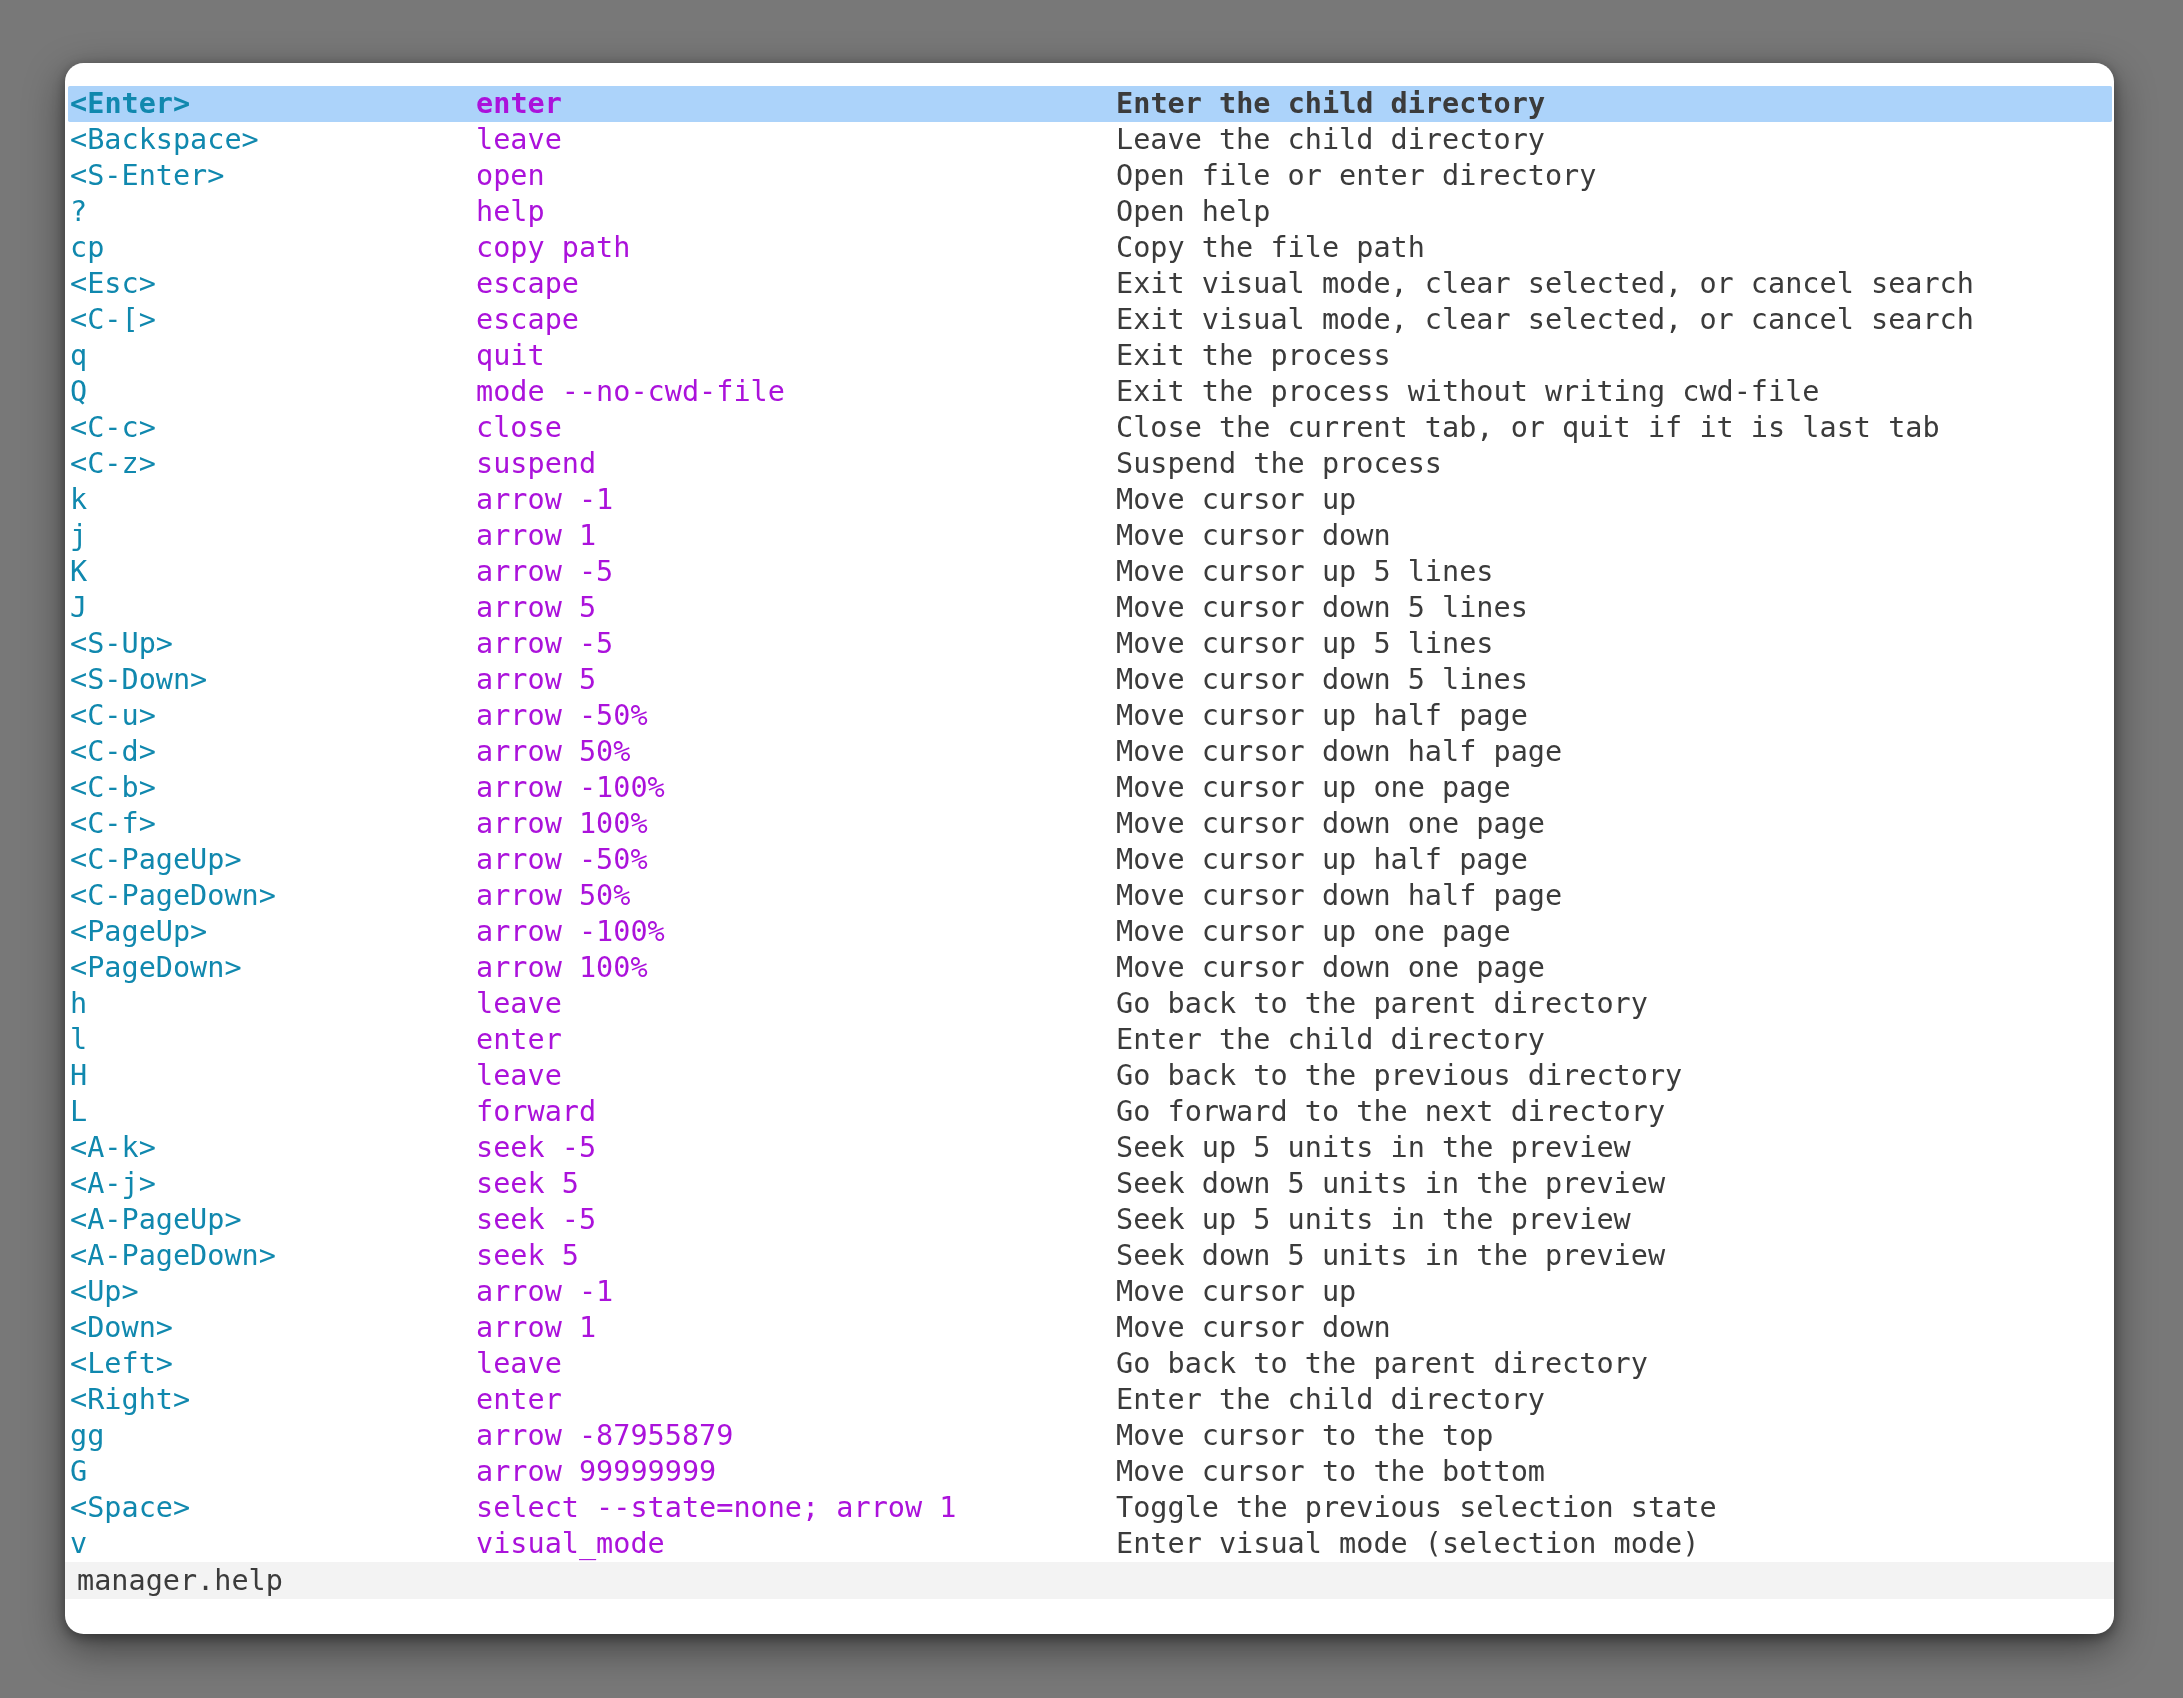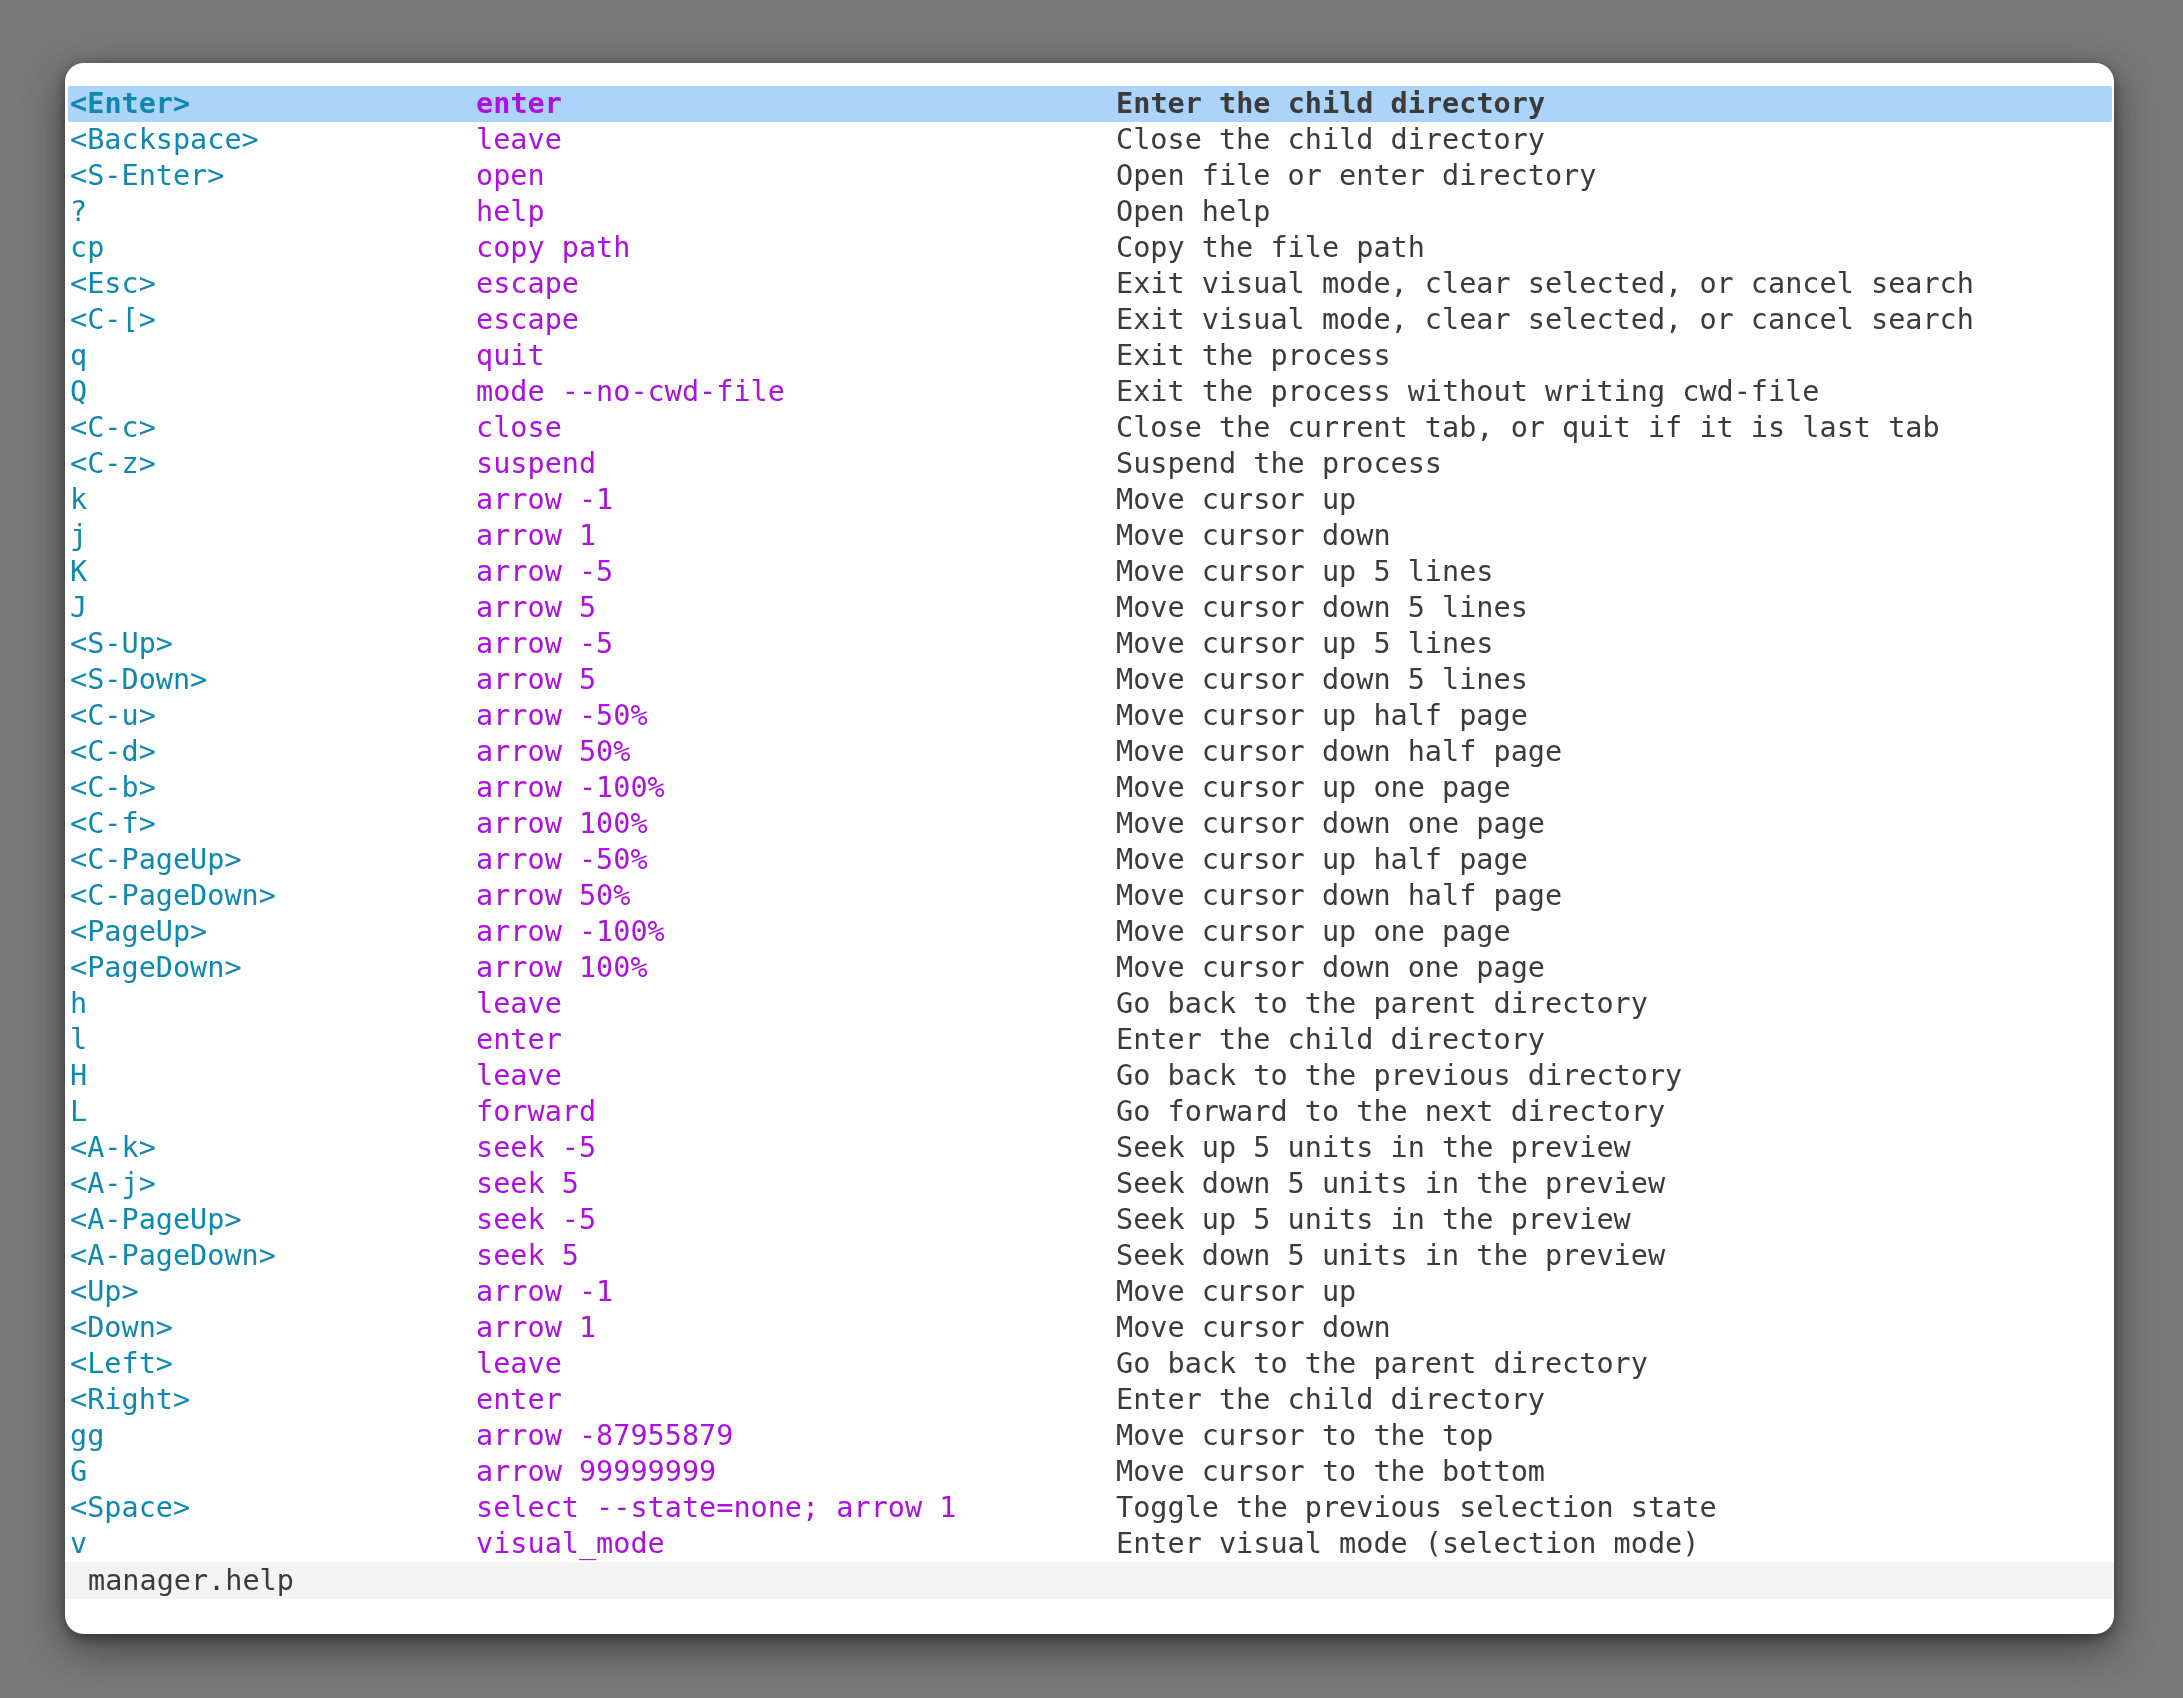--- a/index.html
+++ b/index.html
@@ -44,39 +44,39 @@
     background:var(--hl);
     font-weight:bold;
     margin:0 1.7px 0 3.4px;
     padding-left:1.7px;
     border-radius:1.7px;
   }
   .footer{
     height:37px;
     line-height:37px;
     background:var(--footbg);
-    padding-left:23px;
+    padding-left:12px;
     color:var(--desc);
   }
 </style>
 </head>
 <body>
 
 <div class="window">
   <div class="rows" id="rows">
   <div class="row selected">
     <span class="key">&lt;Enter&gt;</span>
     <span class="cmd">enter</span>
     <span class="desc">Enter the child directory</span>
   </div>
 
   <div class="row">
     <span class="key">&lt;Backspace&gt;</span>
     <span class="cmd">leave</span>
-    <span class="desc">Close the child directory</span>
+    <span class="desc">Leave the child directory</span>
   </div>
 
   <div class="row">
     <span class="key">&lt;S-Enter&gt;</span>
     <span class="cmd">open</span>
     <span class="desc">Open file or enter directory</span>
   </div>
 
   <div class="row">
     <span class="key">?</span>

